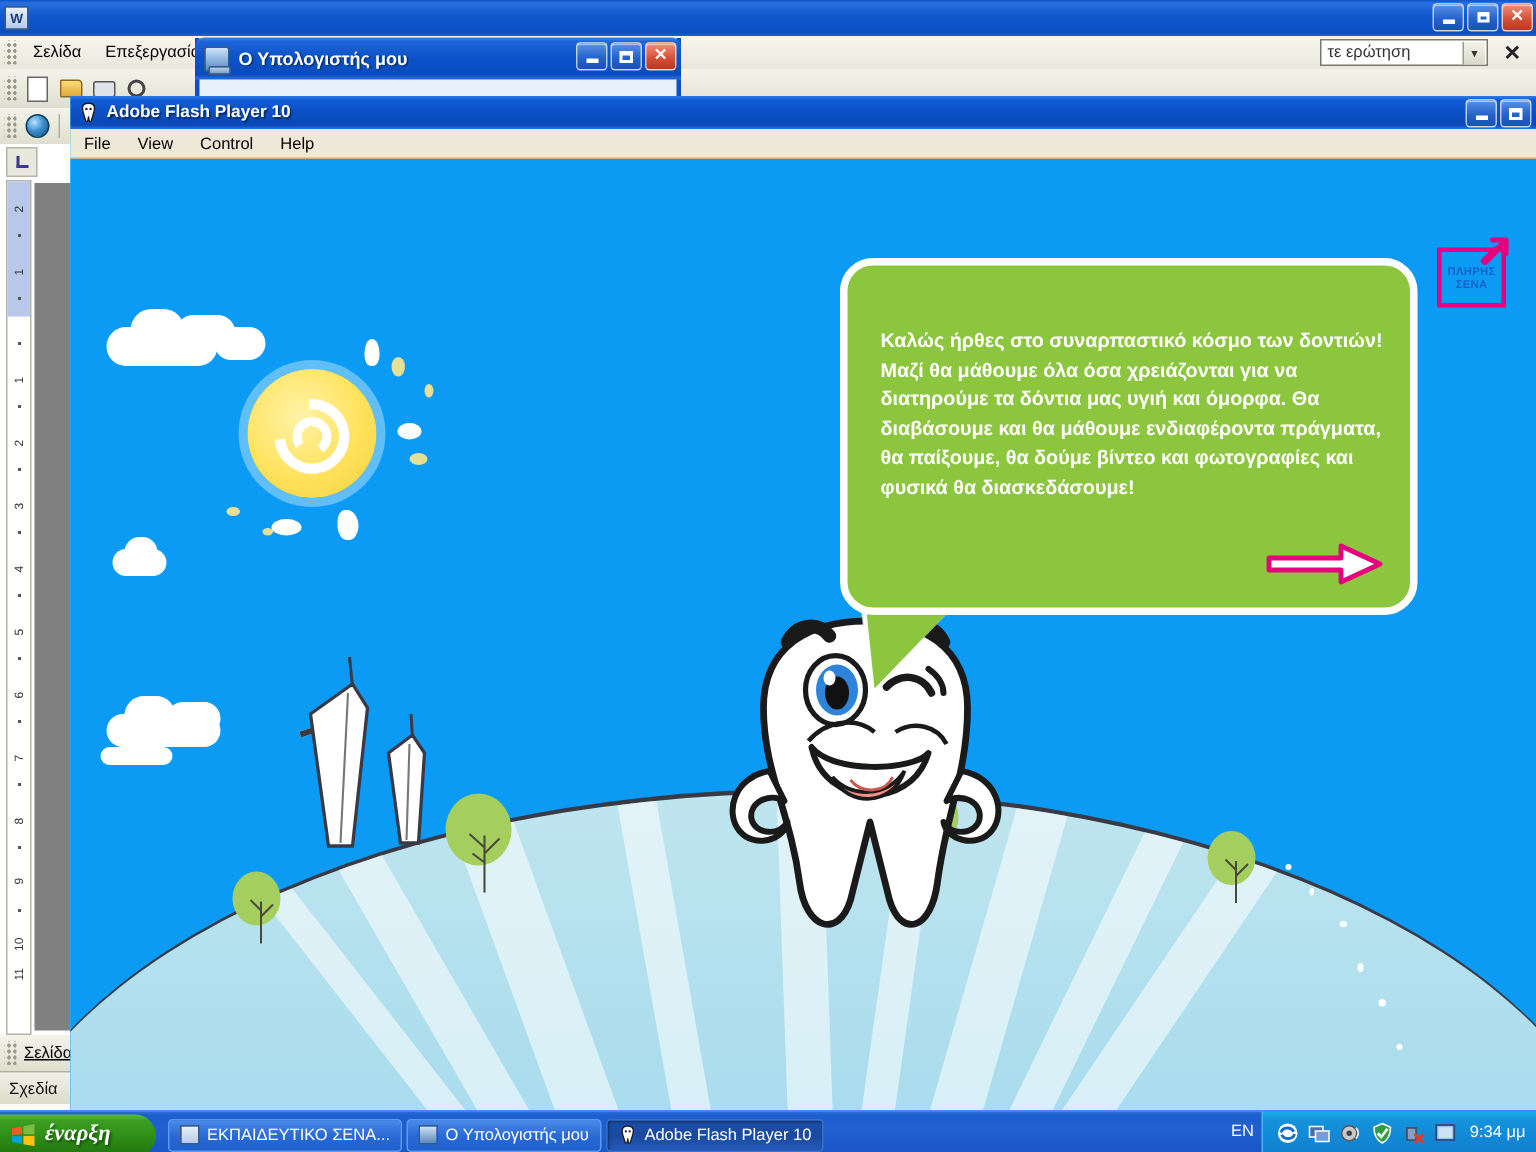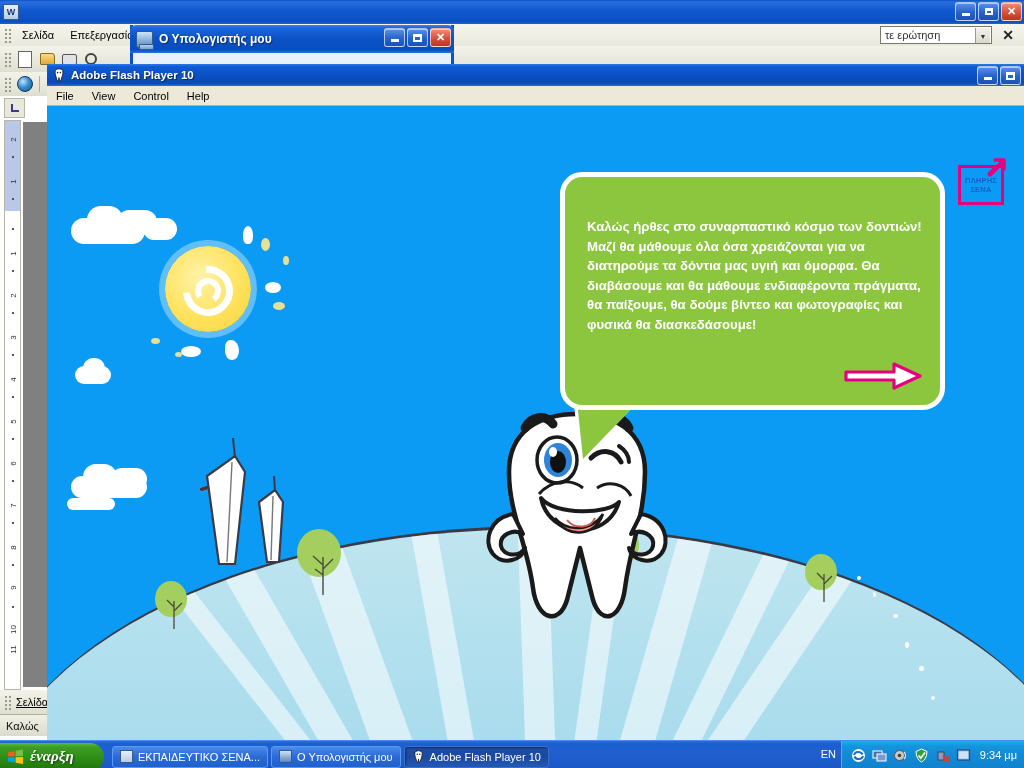--- a/index.html
+++ b/index.html
@@ -326,21 +326,21 @@
       <div class="vt">▤</div>
       <div class="vt act">▣</div>
     </div>
 
     <div class="word-draw">
       <div class="grip"></div>
       <div style="text-decoration:underline;padding-left:2px;">Σελίδα</div>
     </div>
 
     <div class="word-status">
-      <span>Καλώς</span>
+      <span>Σχεδία</span>
     </div>
   </div>
 
   <div class="mc-win"></div>
   <div class="mc-title">
     <div class="mico"></div>
     <div class="t">Ο Υπολογιστής μου</div>
     <div class="mc-btns">
       <div class="wbtn">
           <div class="min-g"></div>

